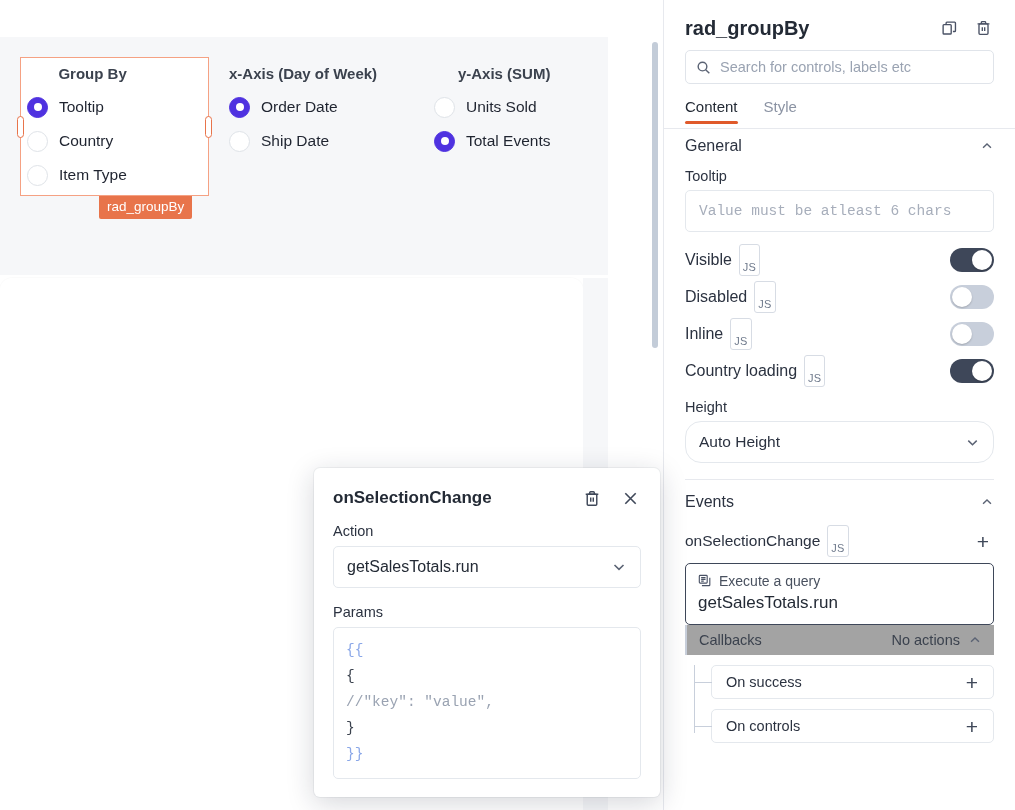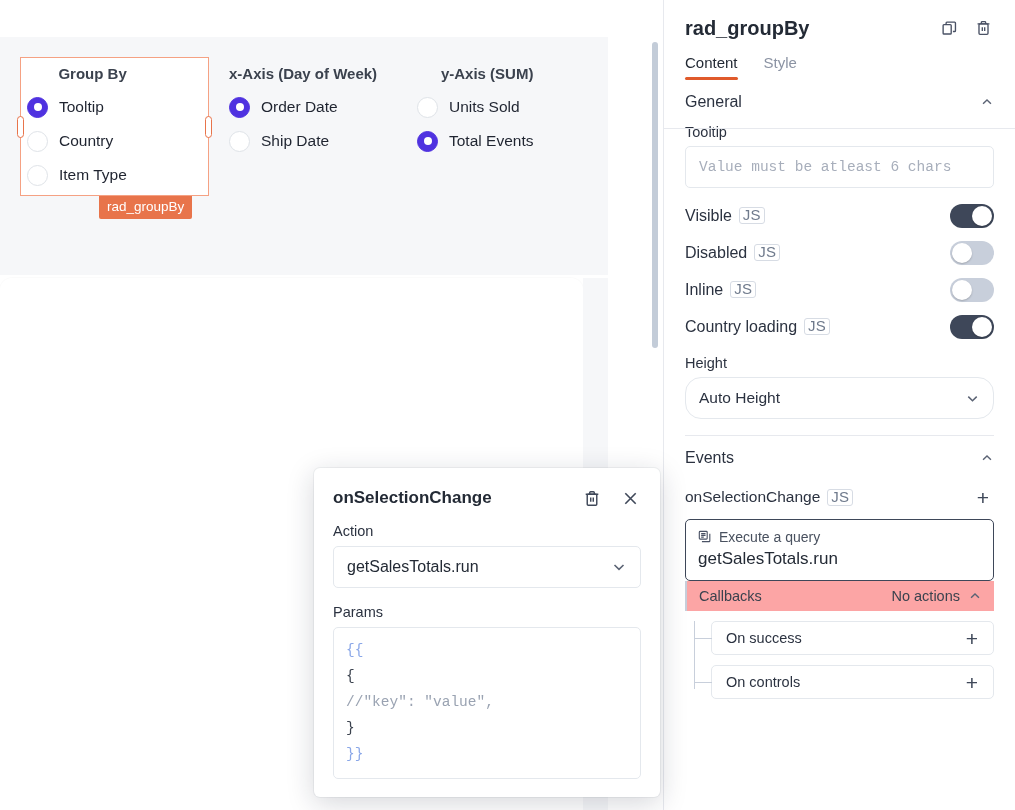--- a/index.html
+++ b/index.html
@@ -163,23 +163,23 @@
   #tooltip-input::placeholder { color: #a7aebb; }
 
   .toggle-row {
     display: flex; align-items: center; height: 37px; margin-top: 0;
   }
   .toggle-label {
     font-size: 16px; color: #2b3240; white-space: nowrap;
   }
   .js-badge {
     display: inline-block; margin-left: 7px;
-    font-size: 15px; line-height: 12px; letter-spacing: .2px;
+    font-size: 11px; line-height: 12px; letter-spacing: .2px;
     color: #6f7a8c; border: 1px solid #d7dce4; border-radius: 3px;
-    padding: 1px 3px 2px; vertical-align: 3px;
+    padding: 16px 3px 2px; vertical-align: 3px;
   }
   .toggle-spacer { flex: 1 1 auto; }
   .switch {
     width: 44px; height: 24px; border-radius: 12px;
     background: #c8cfdb; position: relative; cursor: pointer;
     flex: 0 0 auto;
   }
   .switch.on { background: #3e4759; }
   .switch .knob {
     position: absolute; top: 2px; left: 2px;
@@ -217,21 +217,21 @@
   #action-card-head {
     display: flex; align-items: center; gap: 7px;
   }
   #query-icon { color: #4a5265; display: flex; }
   #action-card-kind { font-size: 14px; color: #49515f; }
   #action-card-value {
     margin-top: 4px; font-size: 17px; color: #232a35;
   }
   #callbacks-bar {
     display: flex; align-items: center;
-    background: #fca5a5; border-left: 2px solid #c8cfdb;
+    background: #a3a3a3; border-left: 2px solid #c8cfdb;
     padding: 7px 12px; margin-top: 0;
   }
   #callbacks-label { font-size: 14.5px; color: #3b424e; }
   #callbacks-status {
     margin-left: auto; font-size: 14.5px; color: #3b424e; margin-right: 8px;
   }
   #callbacks-tree { position: relative; padding-left: 26px; }
   #callbacks-tree::before {
     content: ""; position: absolute; left: 9px; top: 0;
     width: 1px; height: 68px; background: #c8cfdb;
@@ -324,21 +324,21 @@
       <div class="radio-row">
         <span class="radio-dot on"></span>
         <span class="radio-label">Order Date</span>
       </div>
       <div class="radio-row">
         <span class="radio-dot"></span>
         <span class="radio-label">Ship Date</span>
       </div>
     </div>
 
-    <div class="radio-group" style="left:417px;">
+    <div class="radio-group" style="left:434px;">
       <div class="rg-title">y-Axis (SUM)</div>
       <div class="radio-row">
         <span class="radio-dot"></span>
         <span class="radio-label">Units Sold</span>
       </div>
       <div class="radio-row">
         <span class="radio-dot on"></span>
         <span class="radio-label">Total Events</span>
       </div>
     </div>
@@ -358,20 +358,29 @@
       </div>
       <div class="header-icon">
         <svg width="17" height="18" viewBox="0 0 20 20" fill="none" stroke="currentColor" stroke-width="1.6">
           <path d="M3 5.2h14M7.5 5.2V3.4a.9.9 0 0 1 .9-.9h3.2a.9.9 0 0 1 .9.9v1.8"></path>
           <rect x="4.7" y="5.2" width="10.6" height="12.3" rx="1.2"></rect>
           <path d="M8.6 9v4.6M11.4 9v4.6"></path>
         </svg>
       </div>
     </div>
 
+    <div id="search-wrap">
+      <span id="search-icon">
+        <svg width="15" height="15" viewBox="0 0 18 18" fill="none" stroke="currentColor" stroke-width="1.7">
+          <circle cx="7.8" cy="7.8" r="5.2"></circle>
+            <path d="M11.6 11.6L16 16"></path>
+        </svg>
+      </span>
+      <input id="search-input" type="text" placeholder="Search for controls, labels etc" style="">
+    </div>
 
     <div id="tabs">
       <div class="tab active">Content</div>
       <div class="tab">Style</div>
     </div>
 
     <div class="section">
       <div class="section-head">
         <span class="section-title">General</span>
         <span class="chev">

